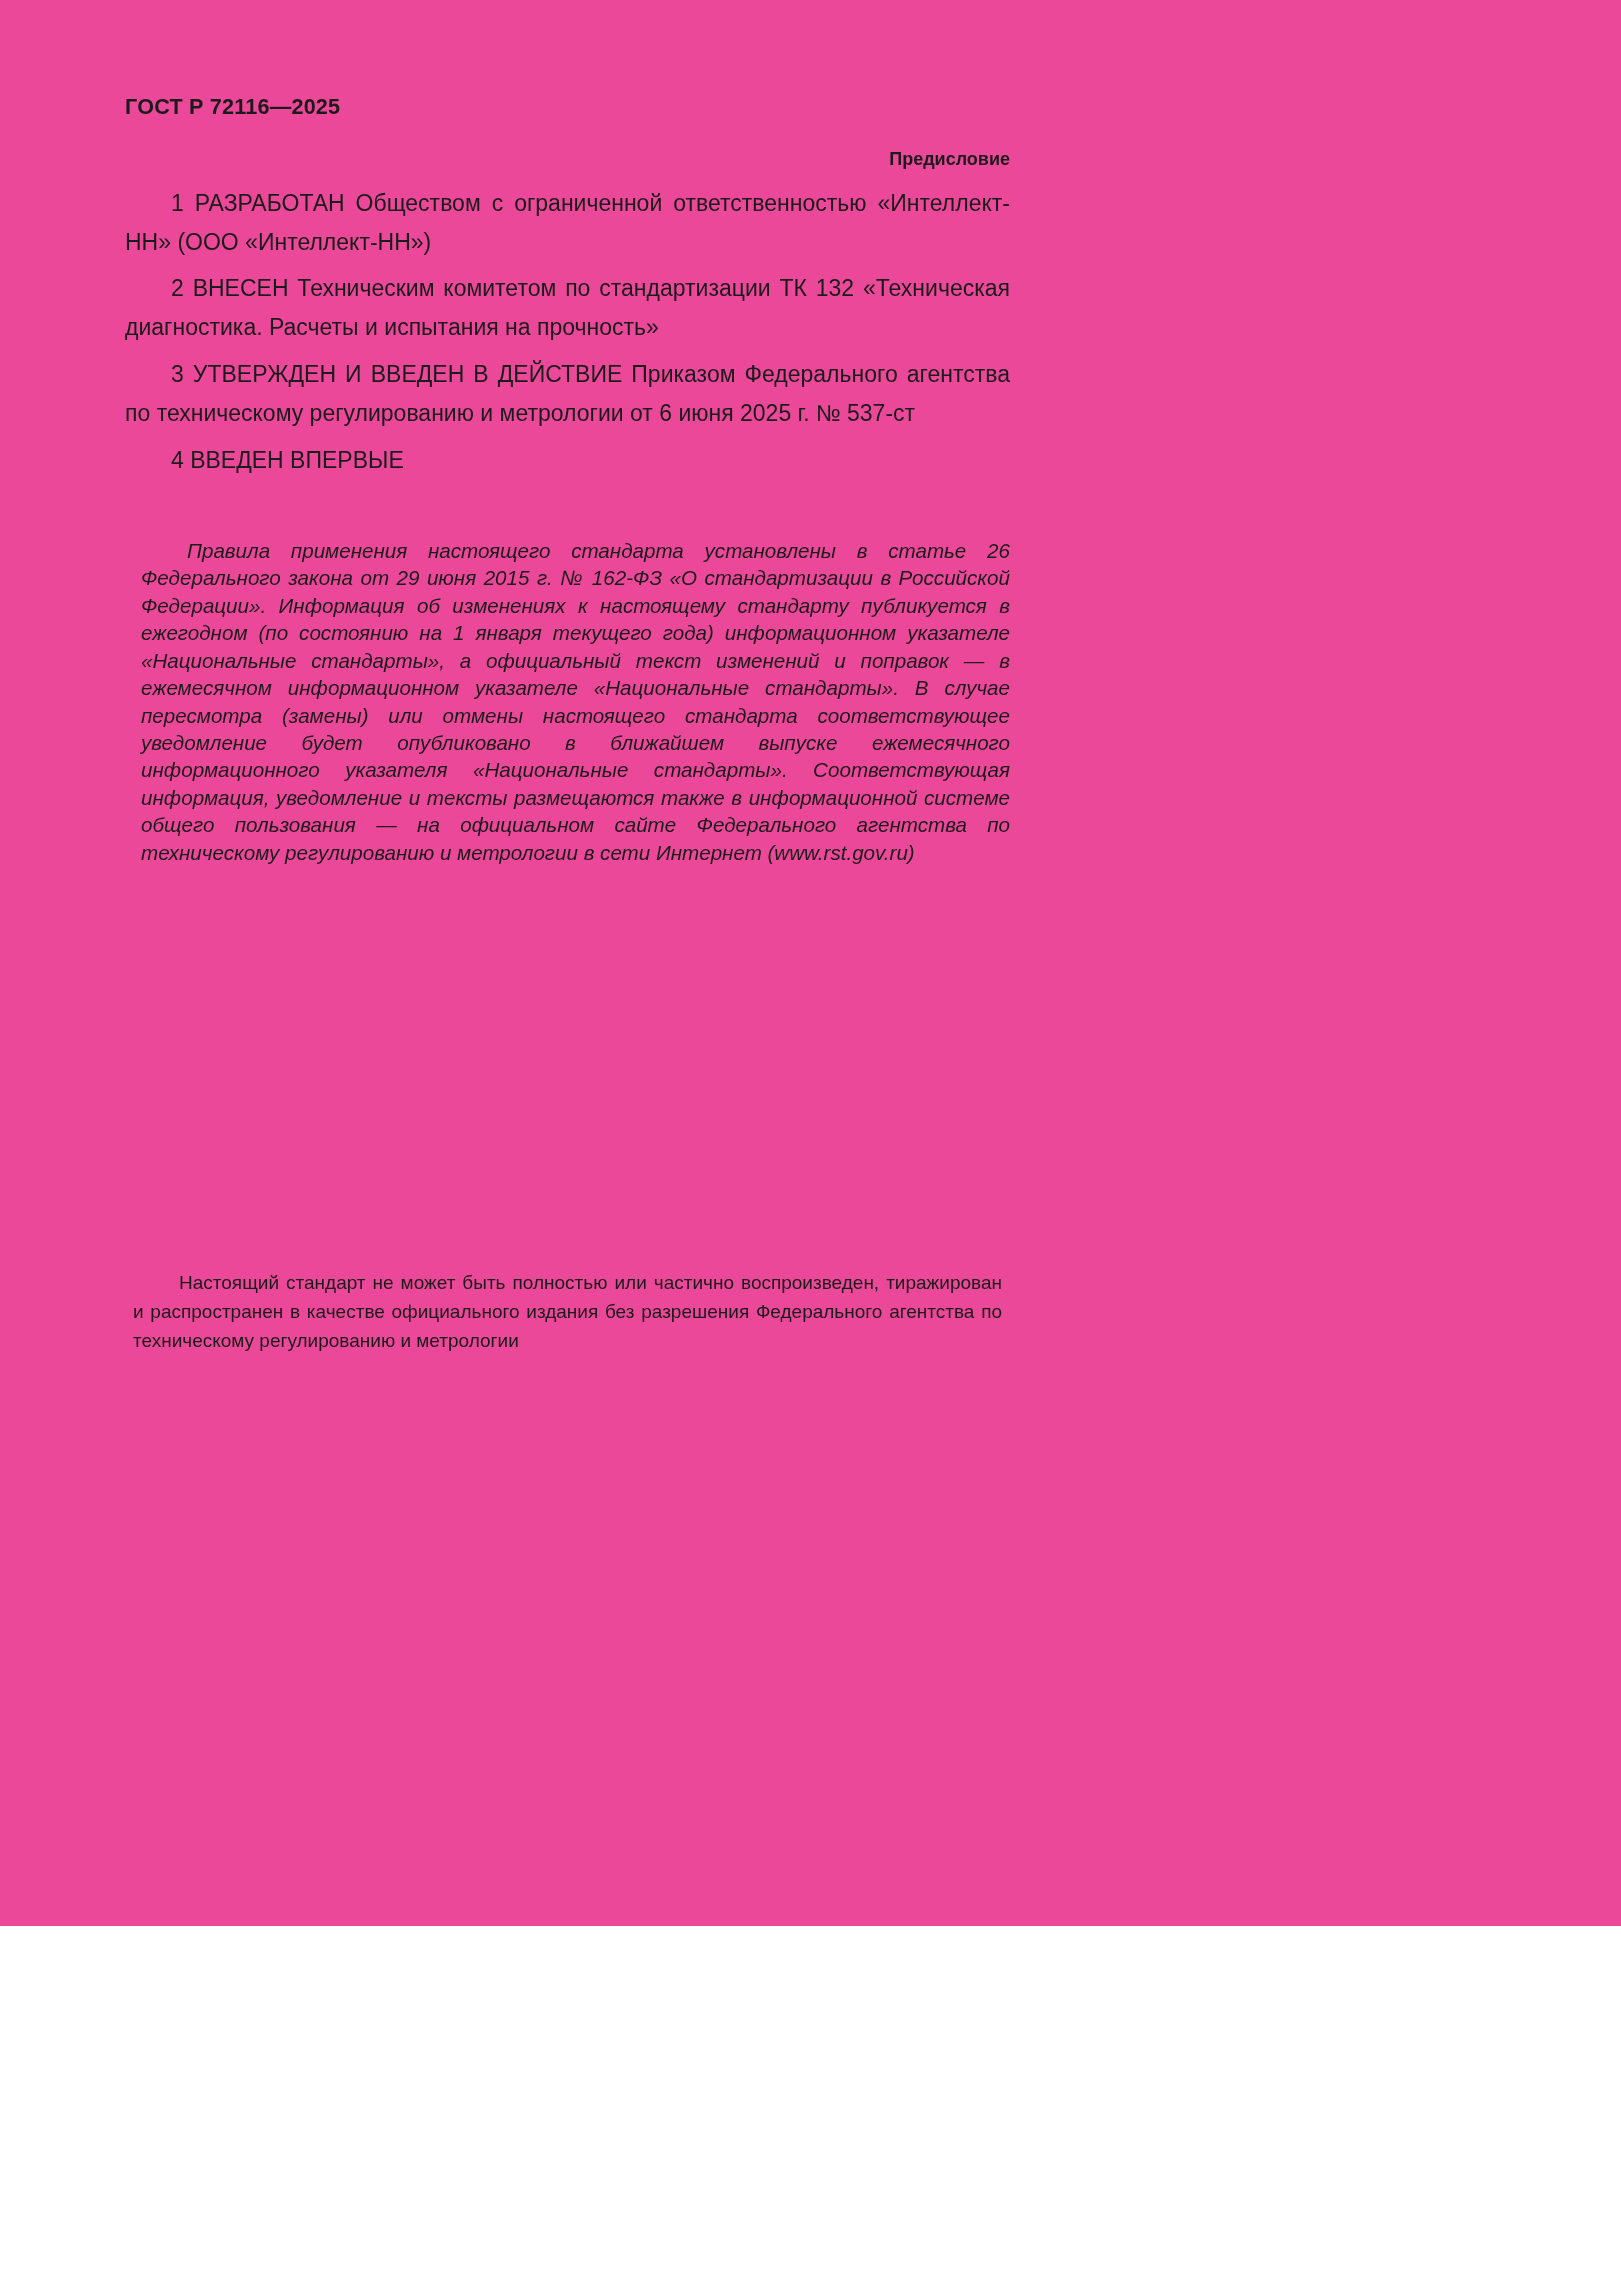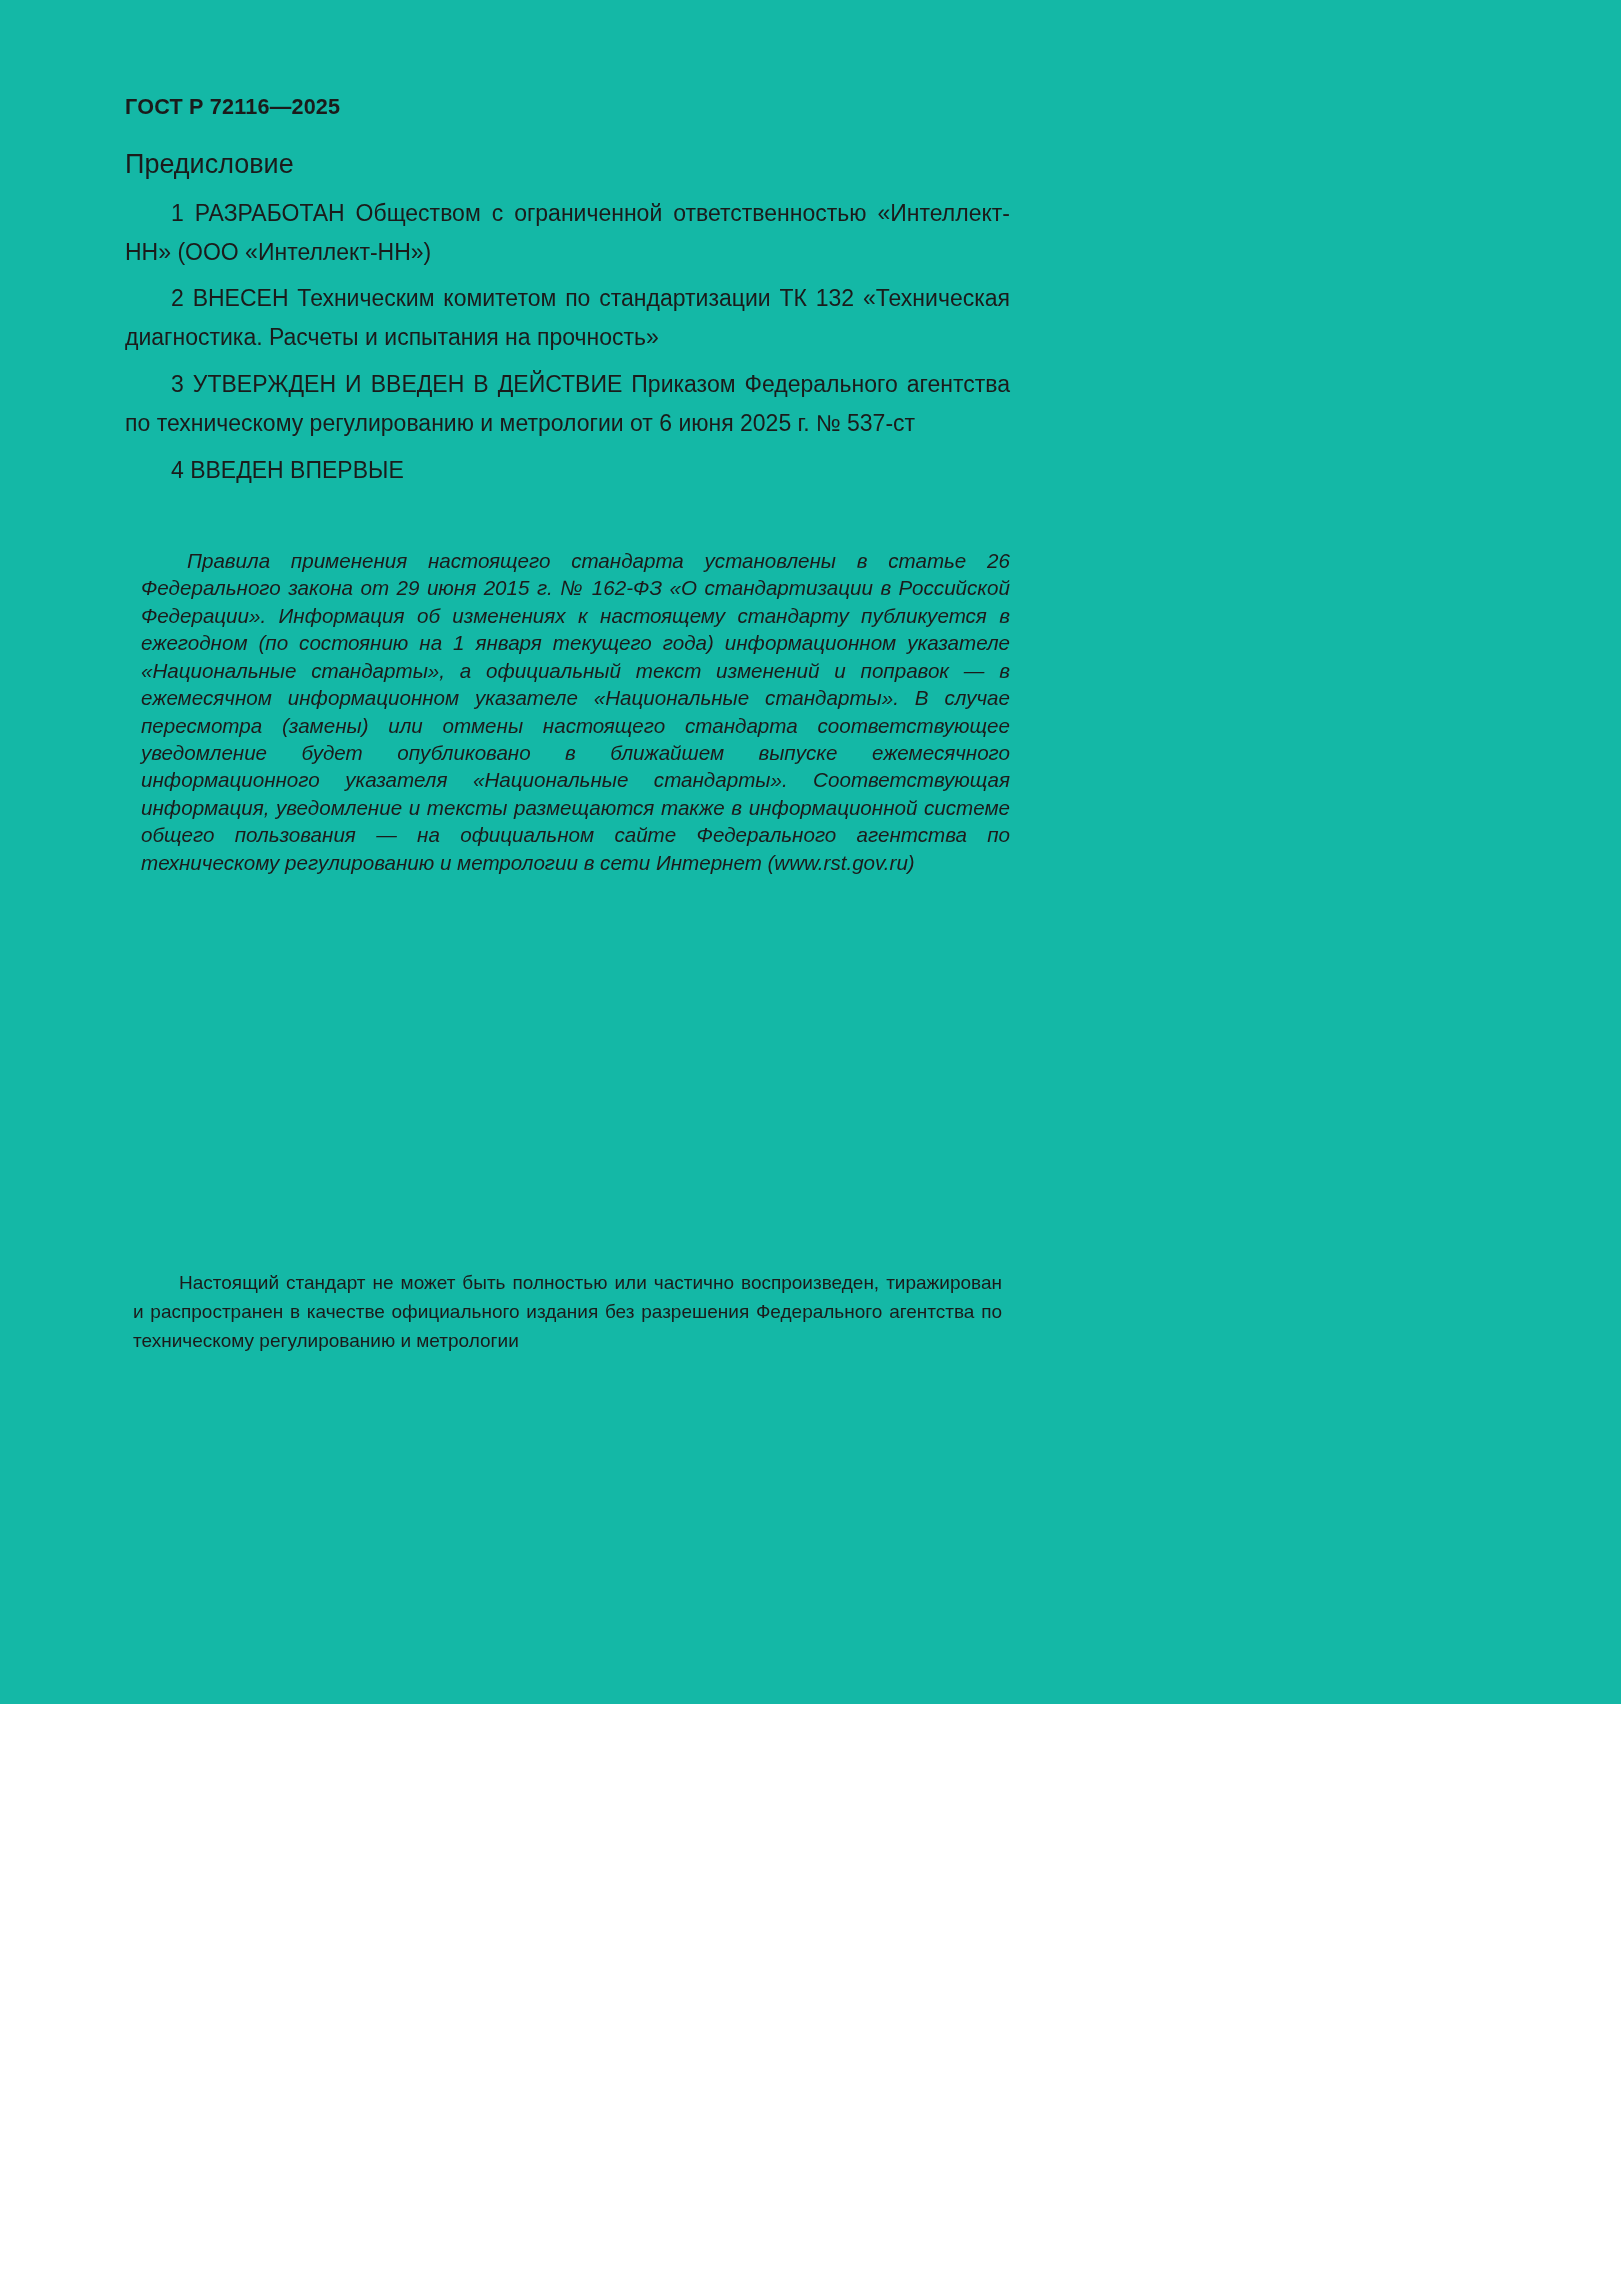--- a/index.html
+++ b/index.html
@@ -4,42 +4,42 @@
 <style>
   * { box-sizing: border-box; }
   html, body {
     margin: 0;
     padding: 0;
     background: #ffffff;
   }
   .page {
     position: relative;
     width: 1621px;
-    height: 1704px;
-    background: #14b8a6;
+    height: 1926px;
+    background: #ec4899;
     font-family: "Liberation Sans", sans-serif;
     color: #1b1b1b;
     overflow: hidden;
   }
   .content {
     position: absolute;
     left: 125px;
     top: 94px;
     width: 885px;
   }
   .doc-number {
     font-size: 21.6px;
     font-weight: bold;
     letter-spacing: 0.2px;
   }
   .title {
     margin: 29px 0 13.7px 0;
-    text-align: left;
-    font-size: 27px;
-    font-weight: normal;
+    text-align: right;
+    font-size: 18px;
+    font-weight: bold;
   }
   .para {
     margin: 0 0 7.8px 0;
     font-size: 23px;
     line-height: 39px;
     text-align: justify;
     text-indent: 46px;
   }
   .para:last-child { margin-bottom: 0; }
   .legal-note {

